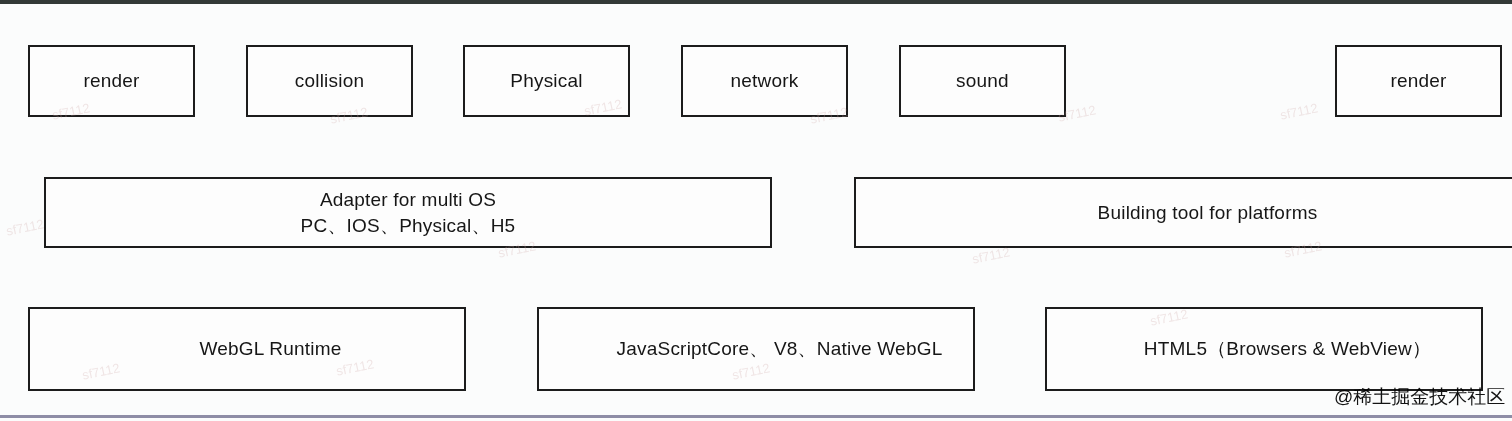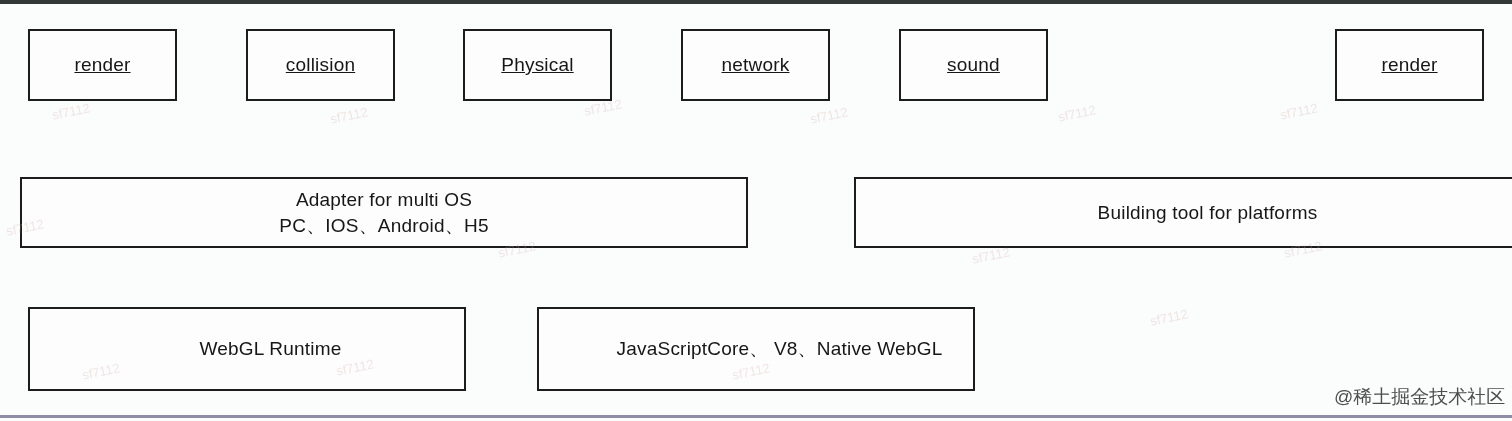--- a/index.html
+++ b/index.html
@@ -27,38 +27,38 @@
     display: flex;
     flex-direction: column;
     align-items: center;
     justify-content: center;
     text-align: center;
     color: #161616;
     font-size: 19px;
     line-height: 26px;
     letter-spacing: 0.2px;
   }
-  .row-top   { top: 29px;  height: 72px; width: 149px; text-decoration: underline; }
+  .row-top   { top: 45px;  height: 72px; width: 167px; }
   .row-mid   { top: 177px; height: 71px; }
   .row-bot   { top: 307px; height: 84px; width: 438px; padding-left: 47px; }
   .tile-wm {
     position: absolute;
     font-size: 13px;
     color: #cfa9a9;
     opacity: 0.28;
     transform: rotate(-12deg);
     pointer-events: none;
     white-space: nowrap;
   }
   .credit-wm {
     position: absolute;
     left: 1334px;
     top: 384px;
     font-size: 19px;
-    color: #404040;
+    color: #000000;
     opacity: 0.92;
     white-space: nowrap;
     pointer-events: none;
   }
 </style>
 </head>
 <body>
 
 <div id="canvas">
 
@@ -76,33 +76,36 @@
   <div class="node row-top" style="left:681px">
       <span>network</span>
     </div>
   <div class="node row-top" style="left:899px">
       <span>sound</span>
     </div>
   <div class="node row-top" style="left:1335px">
       <span>render</span>
     </div>
 
-  <div class="node row-mid" style="left:20px; width:728px">
+  <div class="node row-mid" style="left:44px; width:728px">
     <span>Adapter for multi OS</span>
-    <span>PC、IOS、Android、H5</span>
+    <span>PC、IOS、Physical、H5</span>
   </div>
   <div class="node row-mid" style="left:854px; width:707px">
     <span>Building tool for platforms</span>
   </div>
 
   <div class="node row-bot" style="left:28px">
       <span>WebGL Runtime</span>
     </div>
   <div class="node row-bot" style="left:537px">
       <span>JavaScriptCore、 V8、Native WebGL</span>
+    </div>
+  <div class="node row-bot" style="left:1045px">
+      <span>HTML5（Browsers &amp; WebView）</span>
     </div>
 
   <span class="tile-wm" style="left:52px;   top:104px">sf7112</span>
   <span class="tile-wm" style="left:330px;  top:108px">sf7112</span>
   <span class="tile-wm" style="left:584px;  top:100px">sf7112</span>
   <span class="tile-wm" style="left:810px;  top:108px">sf7112</span>
   <span class="tile-wm" style="left:1058px; top:106px">sf7112</span>
   <span class="tile-wm" style="left:1280px; top:104px">sf7112</span>
   <span class="tile-wm" style="left:6px;    top:220px">sf7112</span>
   <span class="tile-wm" style="left:498px;  top:242px">sf7112</span>

